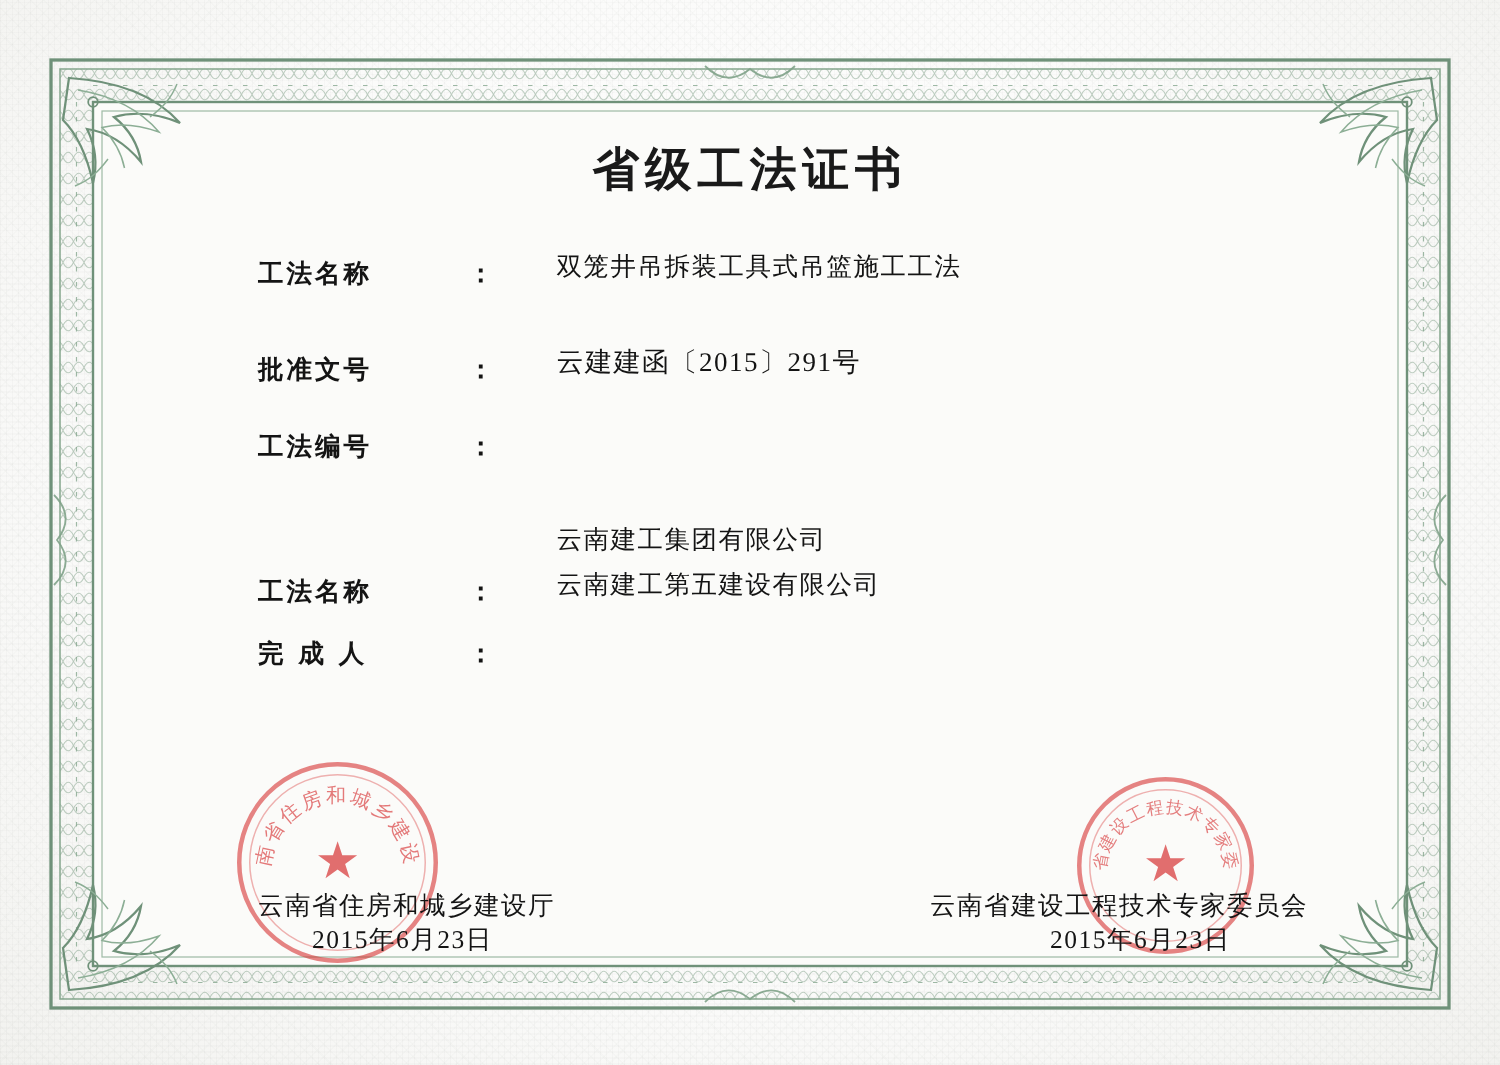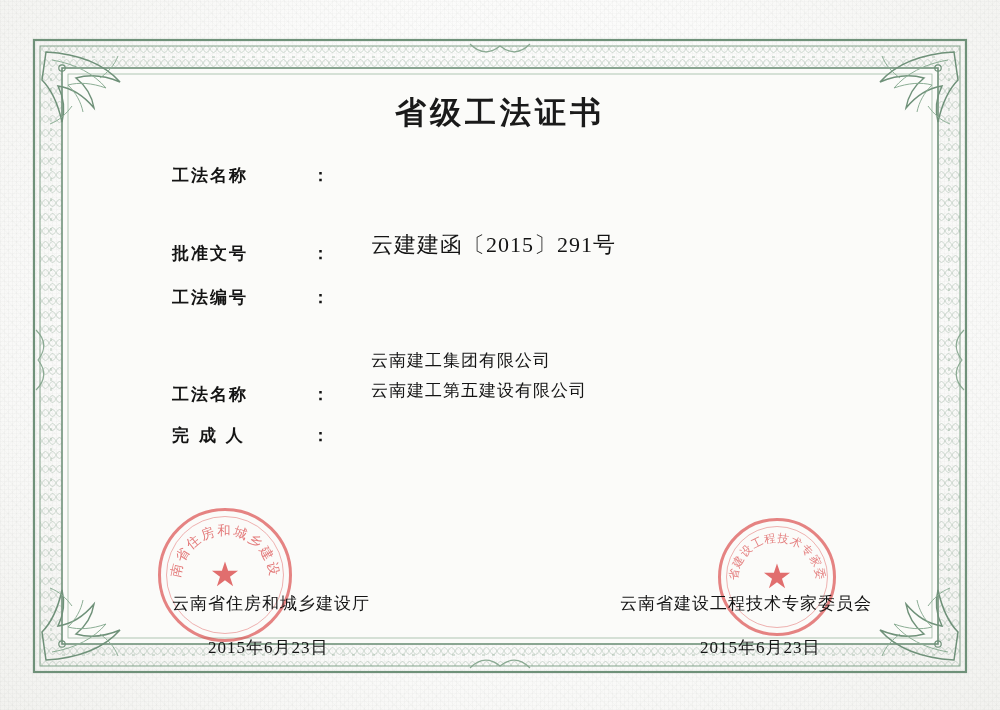--- a/index.html
+++ b/index.html
@@ -85,21 +85,21 @@
     margin-right: 6px;
   }
   .field-value {
     font-weight: normal;
     letter-spacing: 1px;
     white-space: pre-line;
     line-height: 1.75;
   }
   .field-value.serif-num {
     font-family: "Liberation Serif", serif;
-    font-size: 22px;
+    font-size: 18px;
   }
 
   #row-name   { top: 164px; }
   #row-doc    { top: 226px; }
   #row-code   { top: 286px; }
   #row-unit   { top: 346px; }
   #row-people { top: 424px; }
 
   
   .seal {
@@ -137,21 +137,21 @@
   
   .sig-block {
     position: absolute;
     font-size: 17px;
     color: #141414;
     font-family: "DejaVu Sans", "Liberation Sans", sans-serif;
     letter-spacing: 1px;
   }
   .sig-org { white-space: nowrap; }
   .sig-date {
-    margin-top: 21px;
+    margin-top: 0;
     text-align: center;
     white-space: nowrap;
     font-family: "Liberation Serif", serif;
   }
   #sig-left  { left: 172px; top: 592px; }
   #sig-left .sig-date { text-align: left; padding-left: 36px; }
   #sig-right { left: 620px; top: 592px; }
   #sig-right .sig-date { text-align: left; padding-left: 80px; }
 </style>
 </head>
@@ -208,20 +208,21 @@
     </g>
   </svg>
 
   <div class="content">
 
     <div class="doc-title">省级工法证书</div>
 
     <div class="field-row" id="row-name">
       <span class="field-label">工法名称</span>
       <span class="field-colon">：</span>
+      <span class="field-value">双笼井吊拆装工具式吊篮施工工法</span>
     </div>
 
     <div class="field-row" id="row-doc">
       <span class="field-label">批准文号</span>
       <span class="field-colon">：</span>
       <span class="field-value serif-num">云建建函〔2015〕291号</span>
     </div>
 
     <div class="field-row" id="row-code">
       <span class="field-label">工法编号</span>

